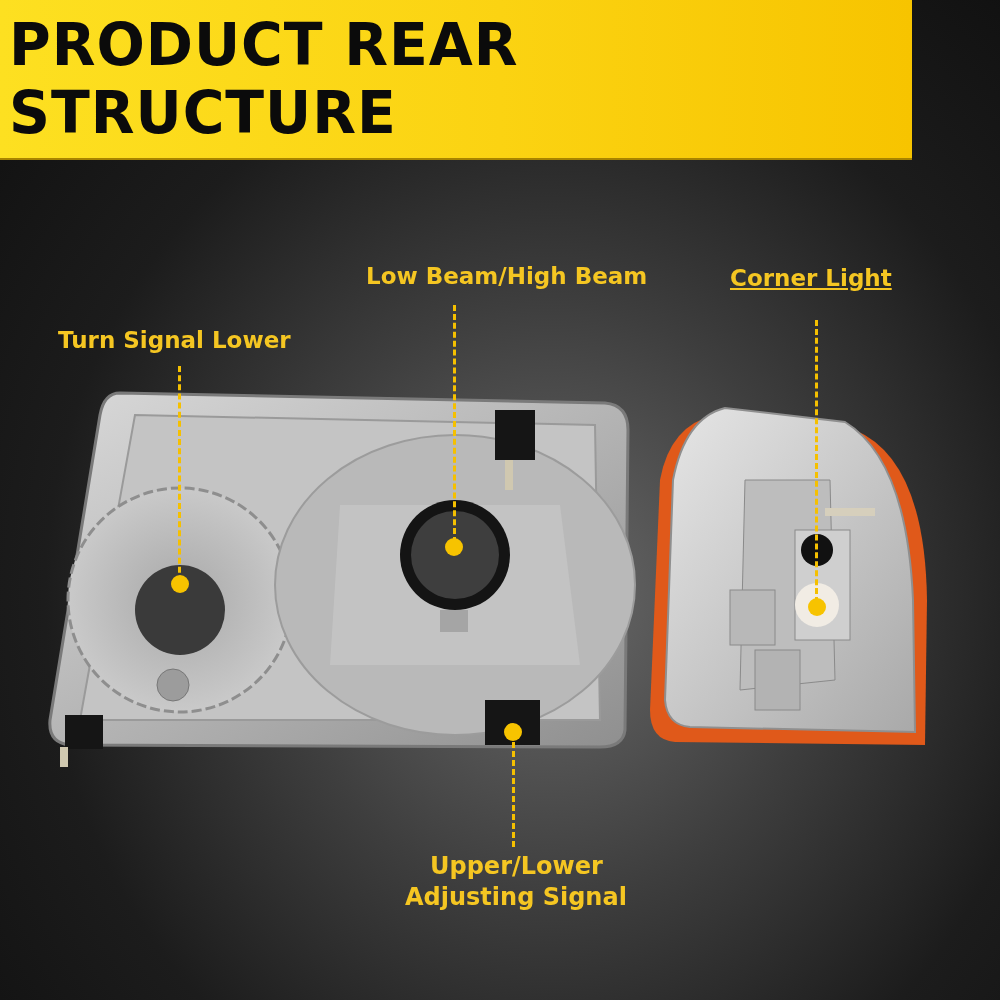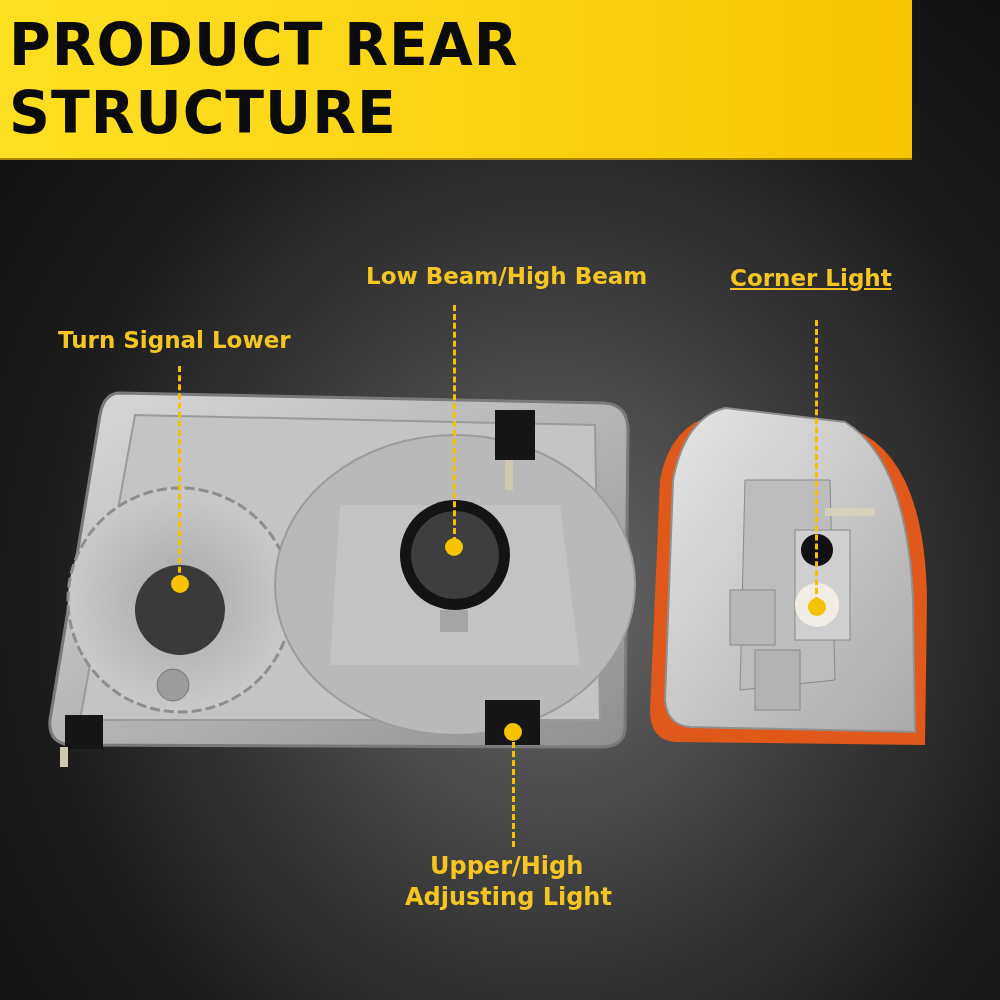--- a/index.html
+++ b/index.html
@@ -78,14 +78,14 @@
 <div class="label" style="left:318px;top:263px;margin-left:48px;">Low Beam/High Beam</div>
 <div class="dash" style="left:453px;top:305px;height:238px;"></div>
 <div class="dot" style="left:454px;top:547px;"></div>
 
 <div class="label" style="left:730px;top:265px;text-decoration:underline;">Corner Light</div>
 <div class="dash" style="left:815px;top:320px;height:283px;"></div>
 <div class="dot" style="left:817px;top:607px;"></div>
 
 <div class="dot" style="left:513px;top:732px;"></div>
 <div class="dash" style="left:512px;top:742px;height:105px;"></div>
-<div class="label" style="left:430px;top:852px;font-size:24px;">Upper/High</div>
-<div class="label" style="left:405px;top:883px;font-size:24px;">Adjusting Light</div>
+<div class="label" style="left:430px;top:852px;font-size:24px;">Upper/Lower</div>
+<div class="label" style="left:405px;top:883px;font-size:24px;">Adjusting Signal</div>
 
 </body></html>

